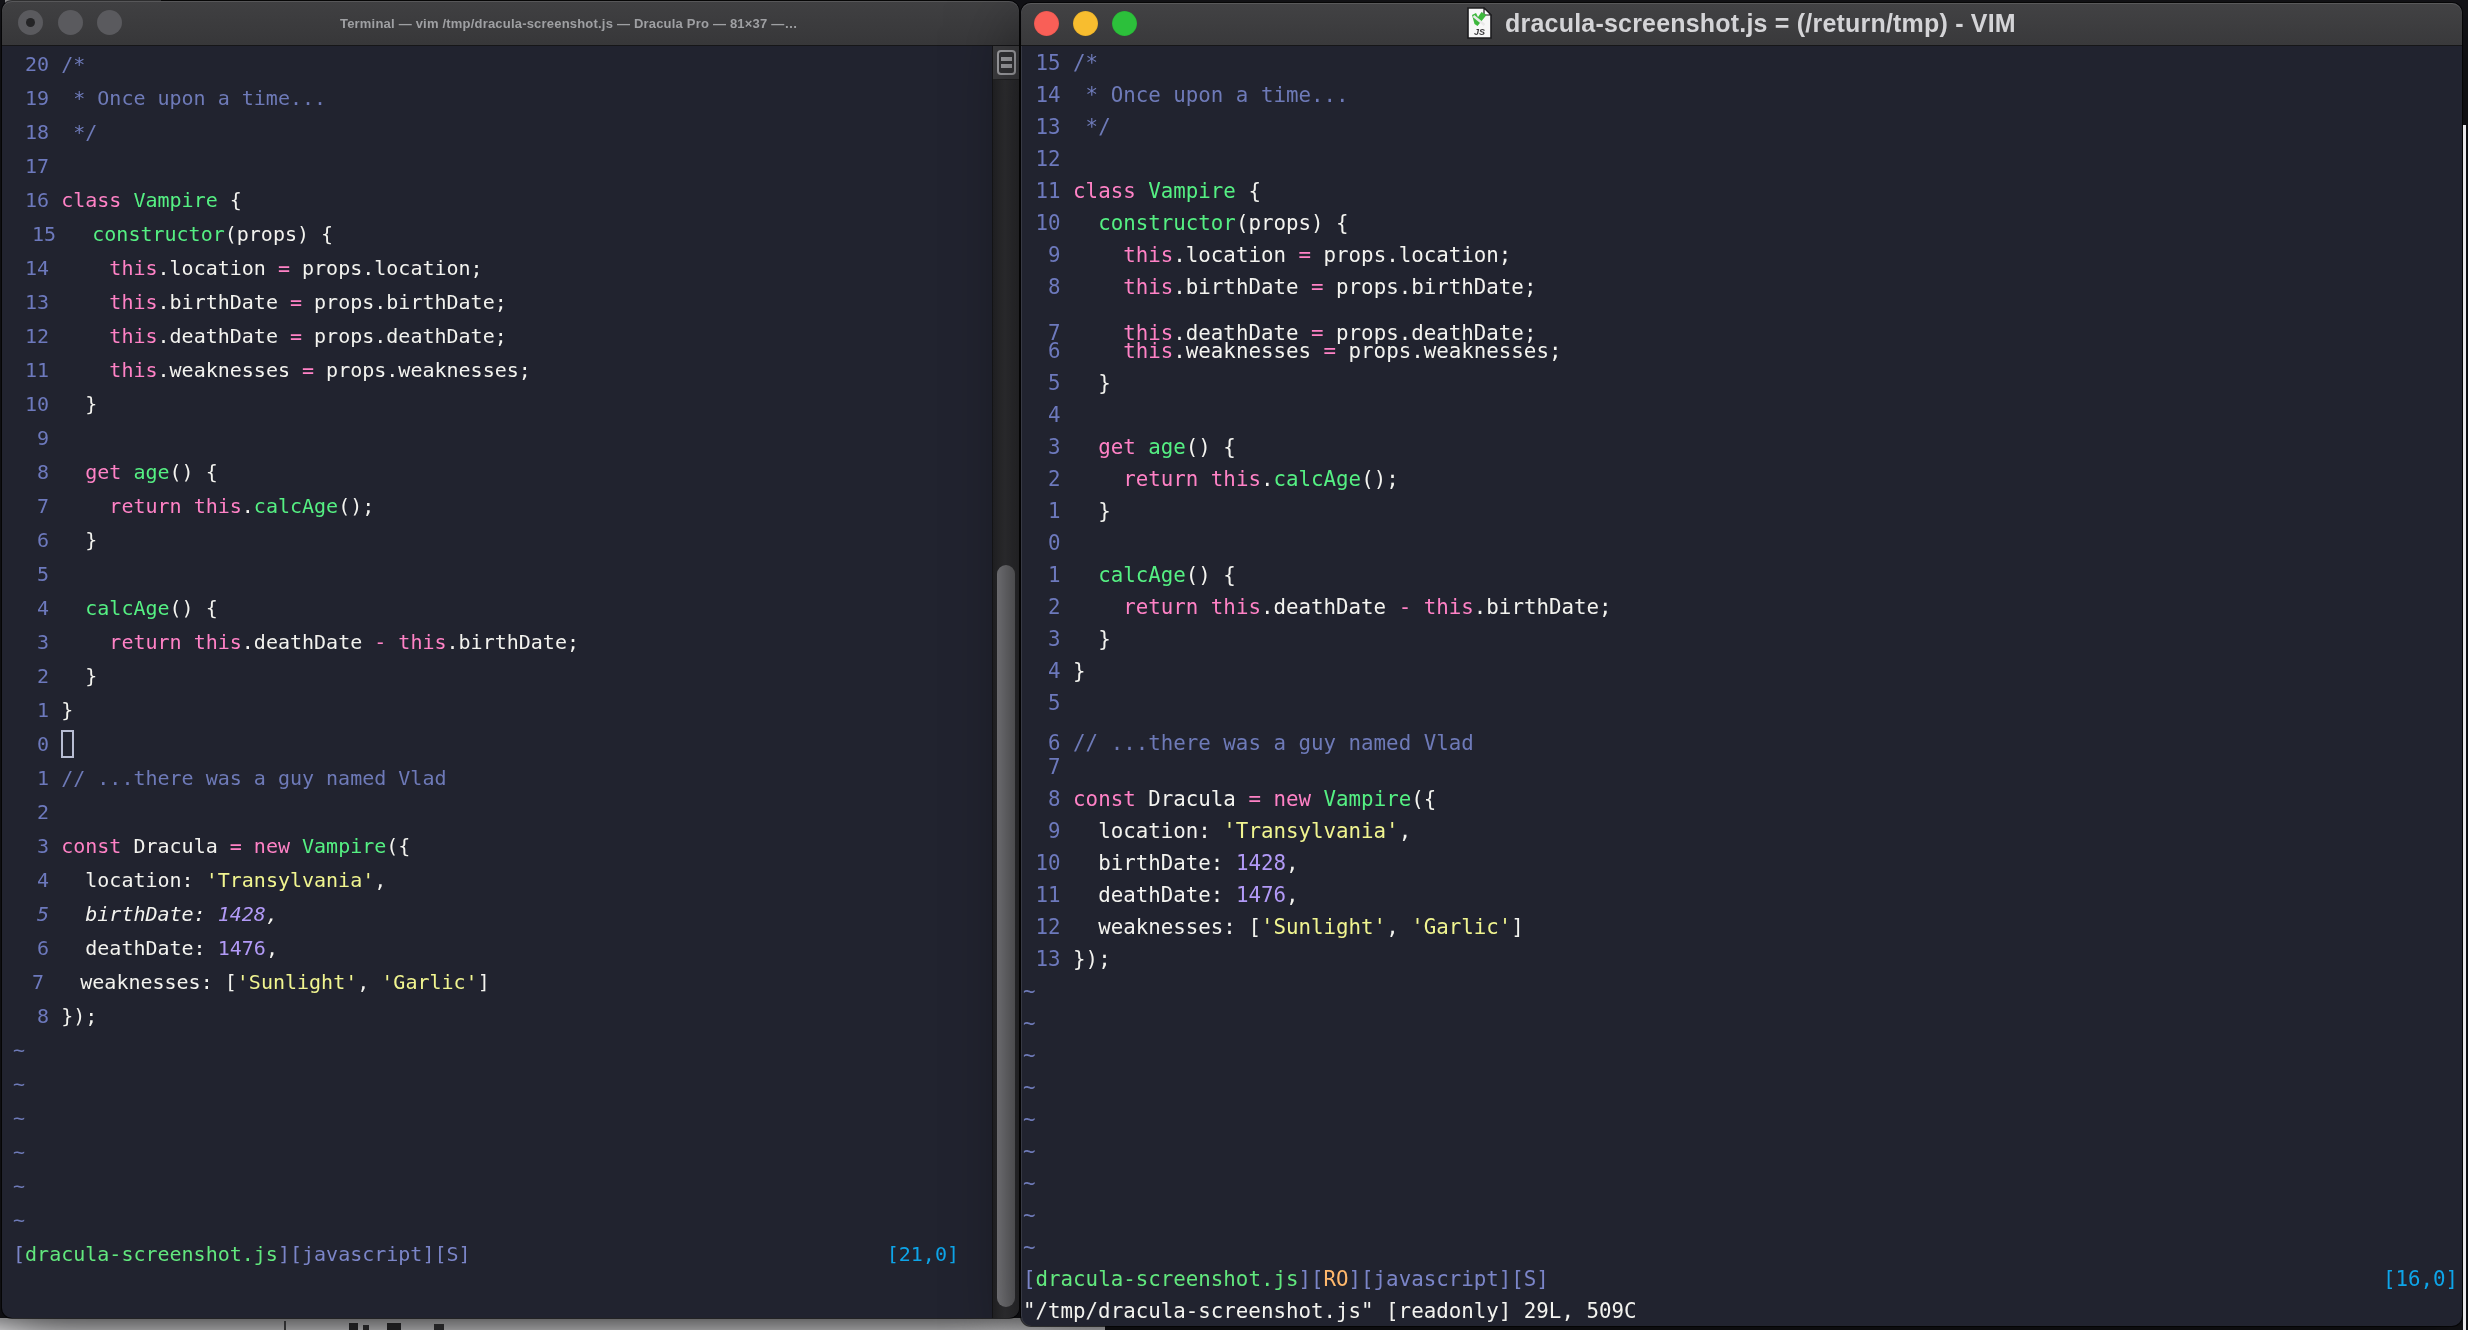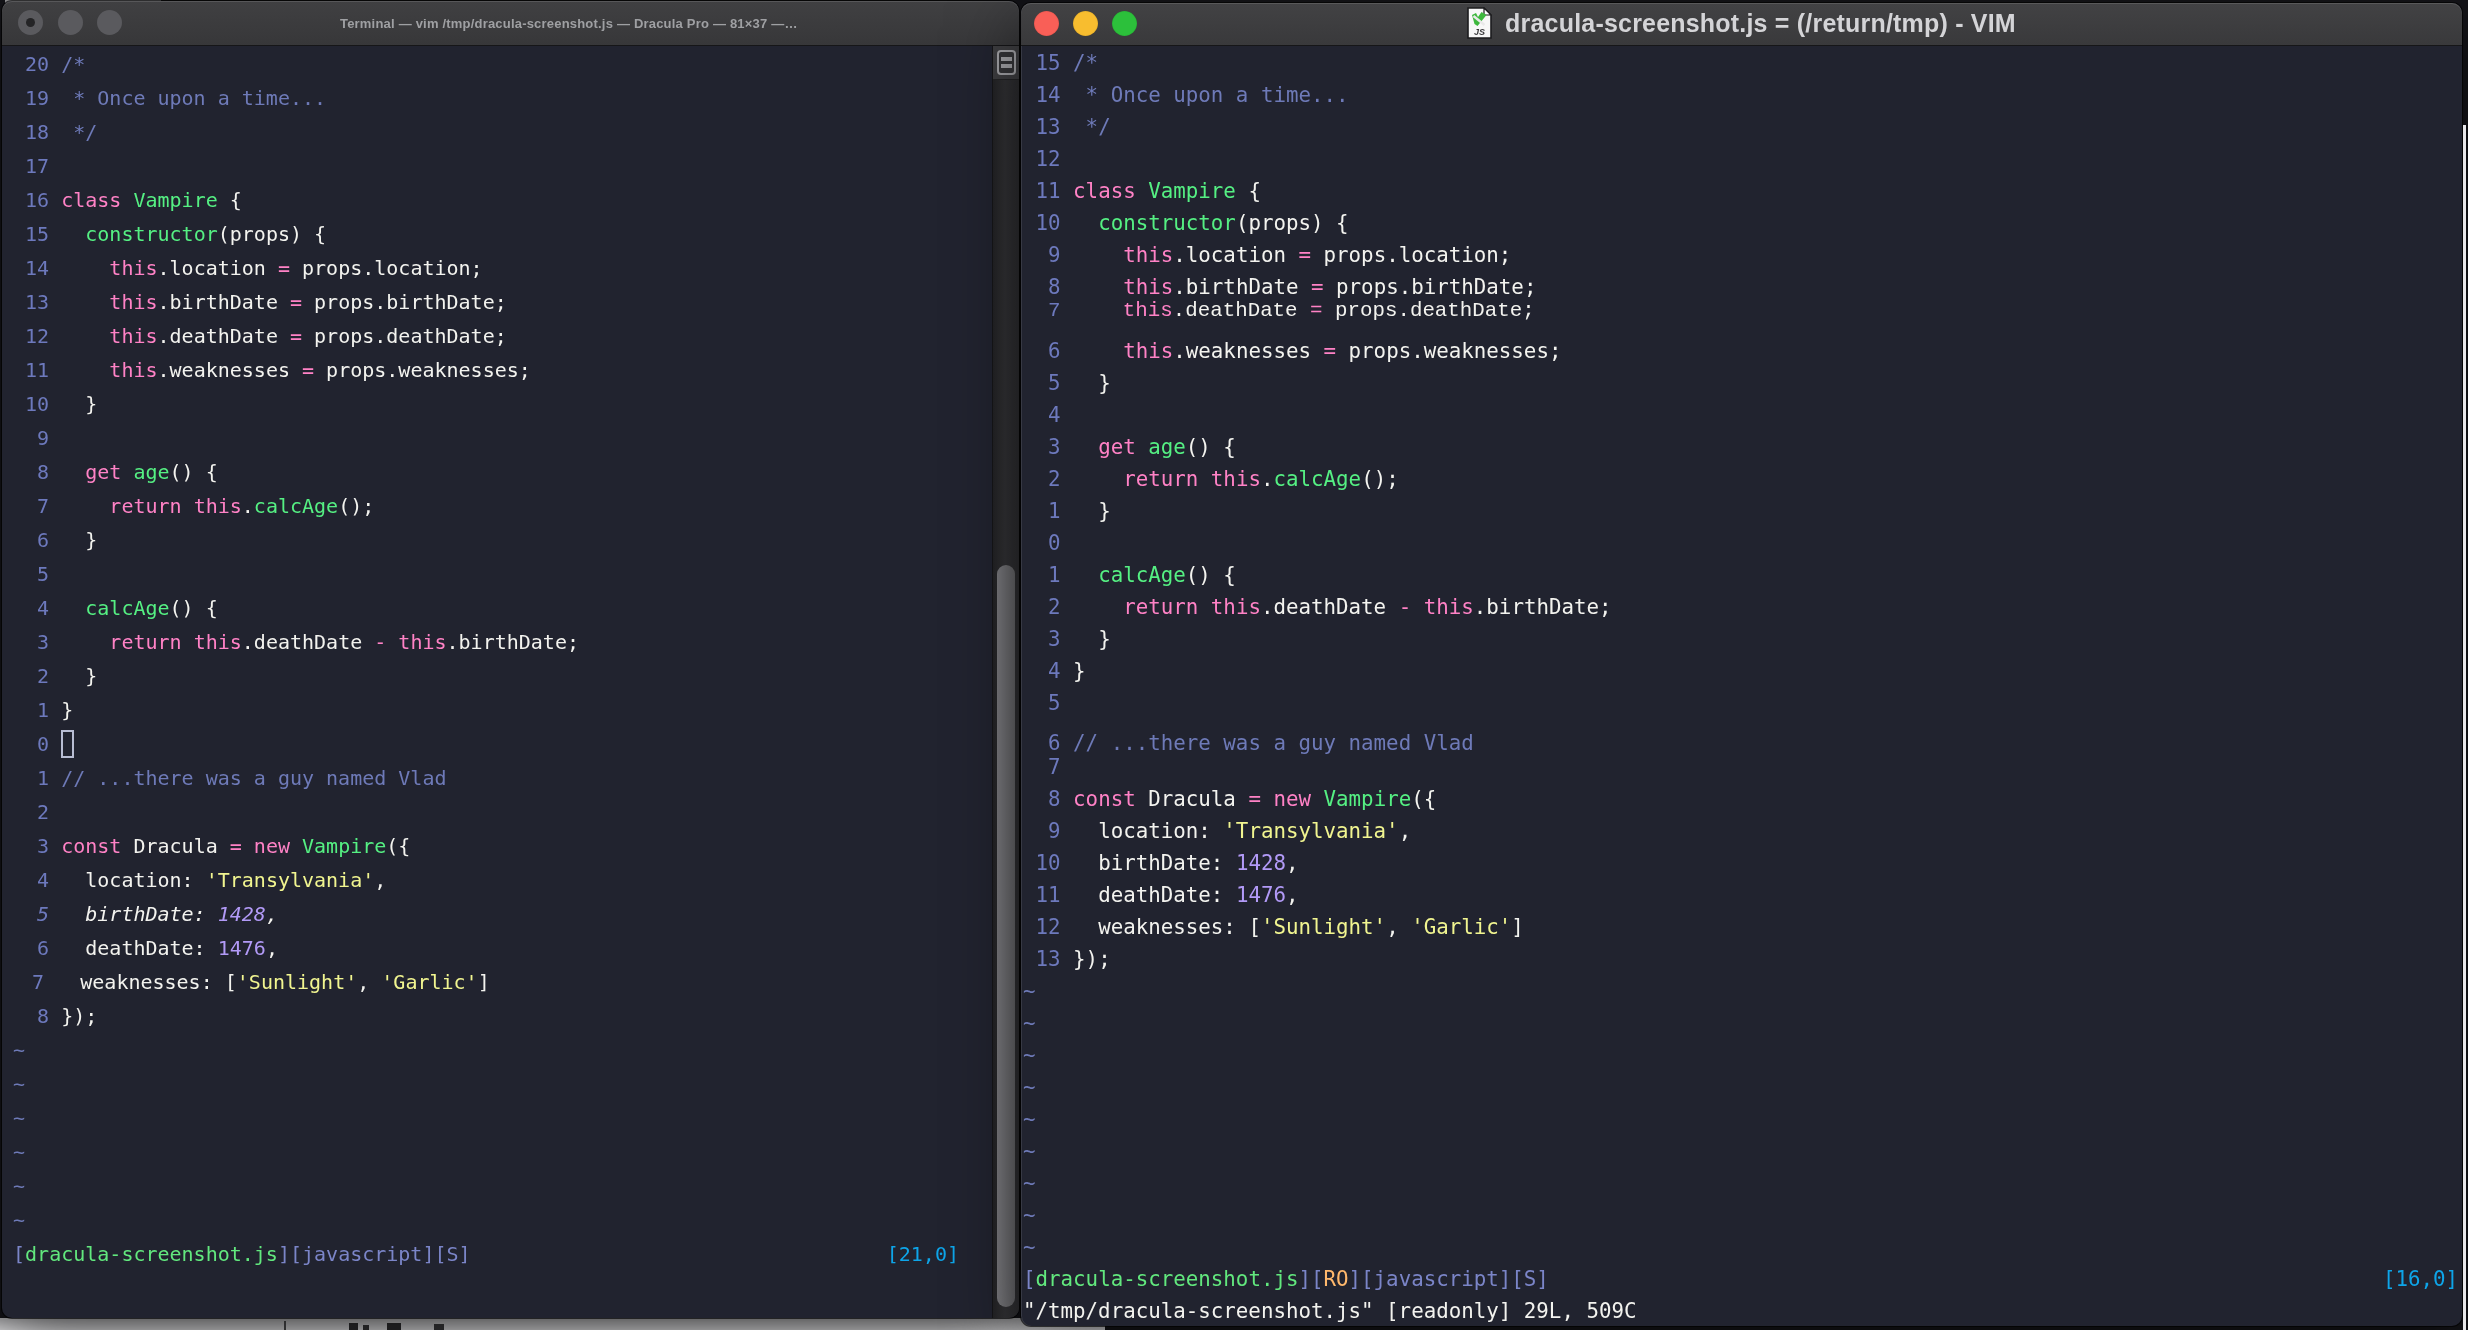--- a/index.html
+++ b/index.html
@@ -113,21 +113,21 @@
     <span class="tl" id="term-zoom"></span>
     <span id="term-title">Terminal — vim /tmp/dracula-screenshot.js — Dracula Pro — 81×37 —…</span>
   </div>
   <div class="content" id="term-content">
     <div id="term-buffer">
         <div class="row" style="left: 11px; top: 1px;"><span class="linenr"> 20 </span><span class="com">/*</span></div>
         <div class="row" style="left: 11px; top: 35px;"><span class="linenr"> 19 </span><span class="com"> * Once upon a time...</span></div>
         <div class="row" style="left: 11px; top: 69px;"><span class="linenr"> 18 </span><span class="com"> */</span></div>
         <div class="row" style="left: 11px; top: 103px;"><span class="linenr"> 17 </span></div>
         <div class="row" style="left: 11px; top: 137px;"><span class="linenr"> 16 </span><span class="pink">class</span><span class="fg"> </span><span class="green">Vampire</span><span class="fg"> {</span></div>
-        <div class="row" style="left: 11px; top: 171px; text-align: right;"><span class="linenr"> 15 </span><span class="fg">  </span><span class="green">constructor</span><span class="fg">(props) {</span></div>
+        <div class="row" style="left: 18px; top: 171px; text-align: right;"><span class="linenr"> 15 </span><span class="fg">  </span><span class="green">constructor</span><span class="fg">(props) {</span></div>
         <div class="row" style="left: 11px; top: 205px;"><span class="linenr"> 14 </span><span class="fg">    </span><span class="pink">this</span><span class="fg">.location </span><span class="pink">=</span><span class="fg"> props.location;</span></div>
         <div class="row" style="left: 11px; top: 239px;"><span class="linenr"> 13 </span><span class="fg">    </span><span class="pink">this</span><span class="fg">.birthDate </span><span class="pink">=</span><span class="fg"> props.birthDate;</span></div>
         <div class="row" style="left: 11px; top: 273px;"><span class="linenr"> 12 </span><span class="fg">    </span><span class="pink">this</span><span class="fg">.deathDate </span><span class="pink">=</span><span class="fg"> props.deathDate;</span></div>
         <div class="row" style="left: 11px; top: 307px;"><span class="linenr"> 11 </span><span class="fg">    </span><span class="pink">this</span><span class="fg">.weaknesses </span><span class="pink">=</span><span class="fg"> props.weaknesses;</span></div>
         <div class="row" style="left: 11px; top: 341px;"><span class="linenr"> 10 </span><span class="fg">  }</span></div>
         <div class="row" style="left: 11px; top: 375px;"><span class="linenr">  9 </span></div>
         <div class="row" style="left: 11px; top: 409px;"><span class="linenr">  8 </span><span class="fg">  </span><span class="pink">get</span><span class="fg"> </span><span class="green">age</span><span class="fg">() {</span></div>
         <div class="row" style="left: 11px; top: 443px;"><span class="linenr">  7 </span><span class="fg">    </span><span class="pink">return</span><span class="fg"> </span><span class="pink">this</span><span class="fg">.</span><span class="green">calcAge</span><span class="fg">();</span></div>
         <div class="row" style="left: 11px; top: 477px;"><span class="linenr">  6 </span><span class="fg">  }</span></div>
         <div class="row" style="left: 11px; top: 511px;"><span class="linenr">  5 </span></div>
@@ -186,21 +186,21 @@
   <div class="content" id="vim-content">
     <div id="vim-buffer">
         <div class="row" style="left: 2px; top: 1px;"><span class="linenr"> 15 </span><span class="com">/*</span></div>
         <div class="row" style="left: 2px; top: 33px;"><span class="linenr"> 14 </span><span class="com"> * Once upon a time...</span></div>
         <div class="row" style="left: 2px; top: 65px;"><span class="linenr"> 13 </span><span class="com"> */</span></div>
         <div class="row" style="left: 2px; top: 97px;"><span class="linenr"> 12 </span></div>
         <div class="row" style="left: 2px; top: 129px;"><span class="linenr"> 11 </span><span class="pink">class</span><span class="fg"> </span><span class="green">Vampire</span><span class="fg"> {</span></div>
         <div class="row" style="left: 2px; top: 161px;"><span class="linenr"> 10 </span><span class="fg">  </span><span class="green">constructor</span><span class="fg">(props) {</span></div>
         <div class="row" style="left: 2px; top: 193px;"><span class="linenr">  9 </span><span class="fg">    </span><span class="pink">this</span><span class="fg">.location </span><span class="pink">=</span><span class="fg"> props.location;</span></div>
         <div class="row" style="left: 2px; top: 225px;"><span class="linenr">  8 </span><span class="fg">    </span><span class="pink">this</span><span class="fg">.birthDate </span><span class="pink">=</span><span class="fg"> props.birthDate;</span></div>
-        <div class="row" style="left: 2px; top: 249px; font-family: Liberation Mono, monospace;"><span class="linenr">  7 </span><span class="fg">    </span><span class="pink">this</span><span class="fg">.deathDate </span><span class="pink">=</span><span class="fg"> props.deathDate;</span></div>
+        <div class="row" style="left: 2px; top: 271px;"><span class="linenr">  7 </span><span class="fg">    </span><span class="pink">this</span><span class="fg">.deathDate </span><span class="pink">=</span><span class="fg"> props.deathDate;</span></div>
         <div class="row" style="left: 2px; top: 289px;"><span class="linenr">  6 </span><span class="fg">    </span><span class="pink">this</span><span class="fg">.weaknesses </span><span class="pink">=</span><span class="fg"> props.weaknesses;</span></div>
         <div class="row" style="left: 2px; top: 321px;"><span class="linenr">  5 </span><span class="fg">  }</span></div>
         <div class="row" style="left: 2px; top: 353px;"><span class="linenr">  4 </span></div>
         <div class="row" style="left: 2px; top: 385px;"><span class="linenr">  3 </span><span class="fg">  </span><span class="pink">get</span><span class="fg"> </span><span class="green">age</span><span class="fg">() {</span></div>
         <div class="row" style="left: 2px; top: 417px;"><span class="linenr">  2 </span><span class="fg">    </span><span class="pink">return</span><span class="fg"> </span><span class="pink">this</span><span class="fg">.</span><span class="green">calcAge</span><span class="fg">();</span></div>
         <div class="row" style="left: 2px; top: 449px;"><span class="linenr">  1 </span><span class="fg">  }</span></div>
         <div class="row" style="left: 2px; top: 481px;"><span class="linenr">  0 </span></div>
         <div class="row" style="left: 2px; top: 513px;"><span class="linenr">  1 </span><span class="fg">  </span><span class="green">calcAge</span><span class="fg">() {</span></div>
         <div class="row" style="left: 2px; top: 545px;"><span class="linenr">  2 </span><span class="fg">    </span><span class="pink">return</span><span class="fg"> </span><span class="pink">this</span><span class="fg">.deathDate </span><span class="pink">-</span><span class="fg"> </span><span class="pink">this</span><span class="fg">.birthDate;</span></div>
         <div class="row" style="left: 2px; top: 577px;"><span class="linenr">  3 </span><span class="fg">  }</span></div>

